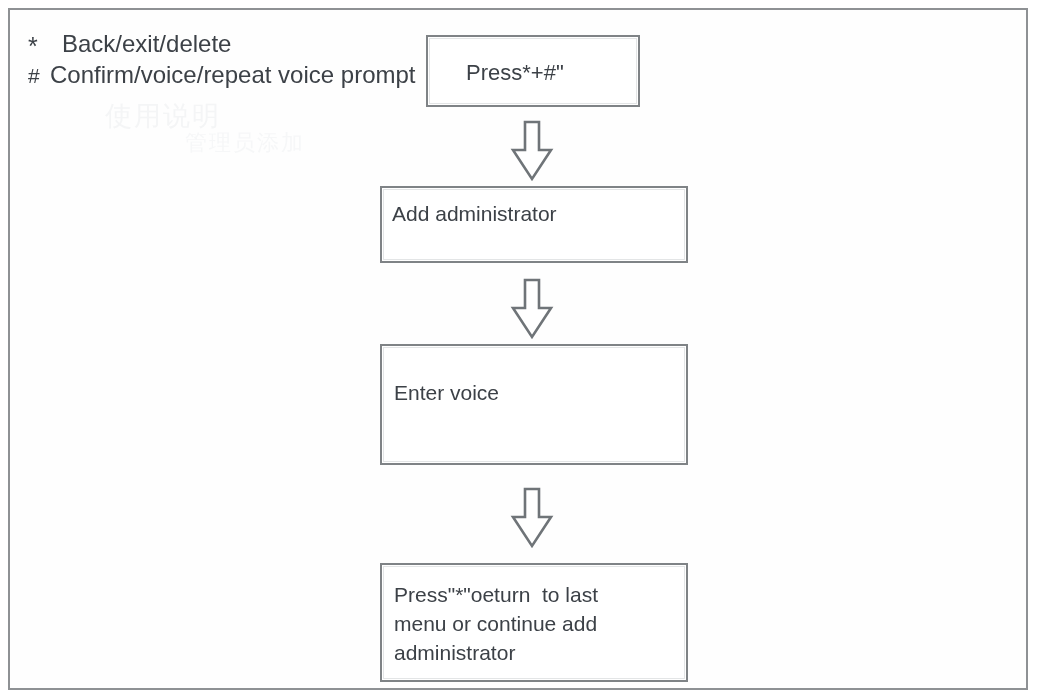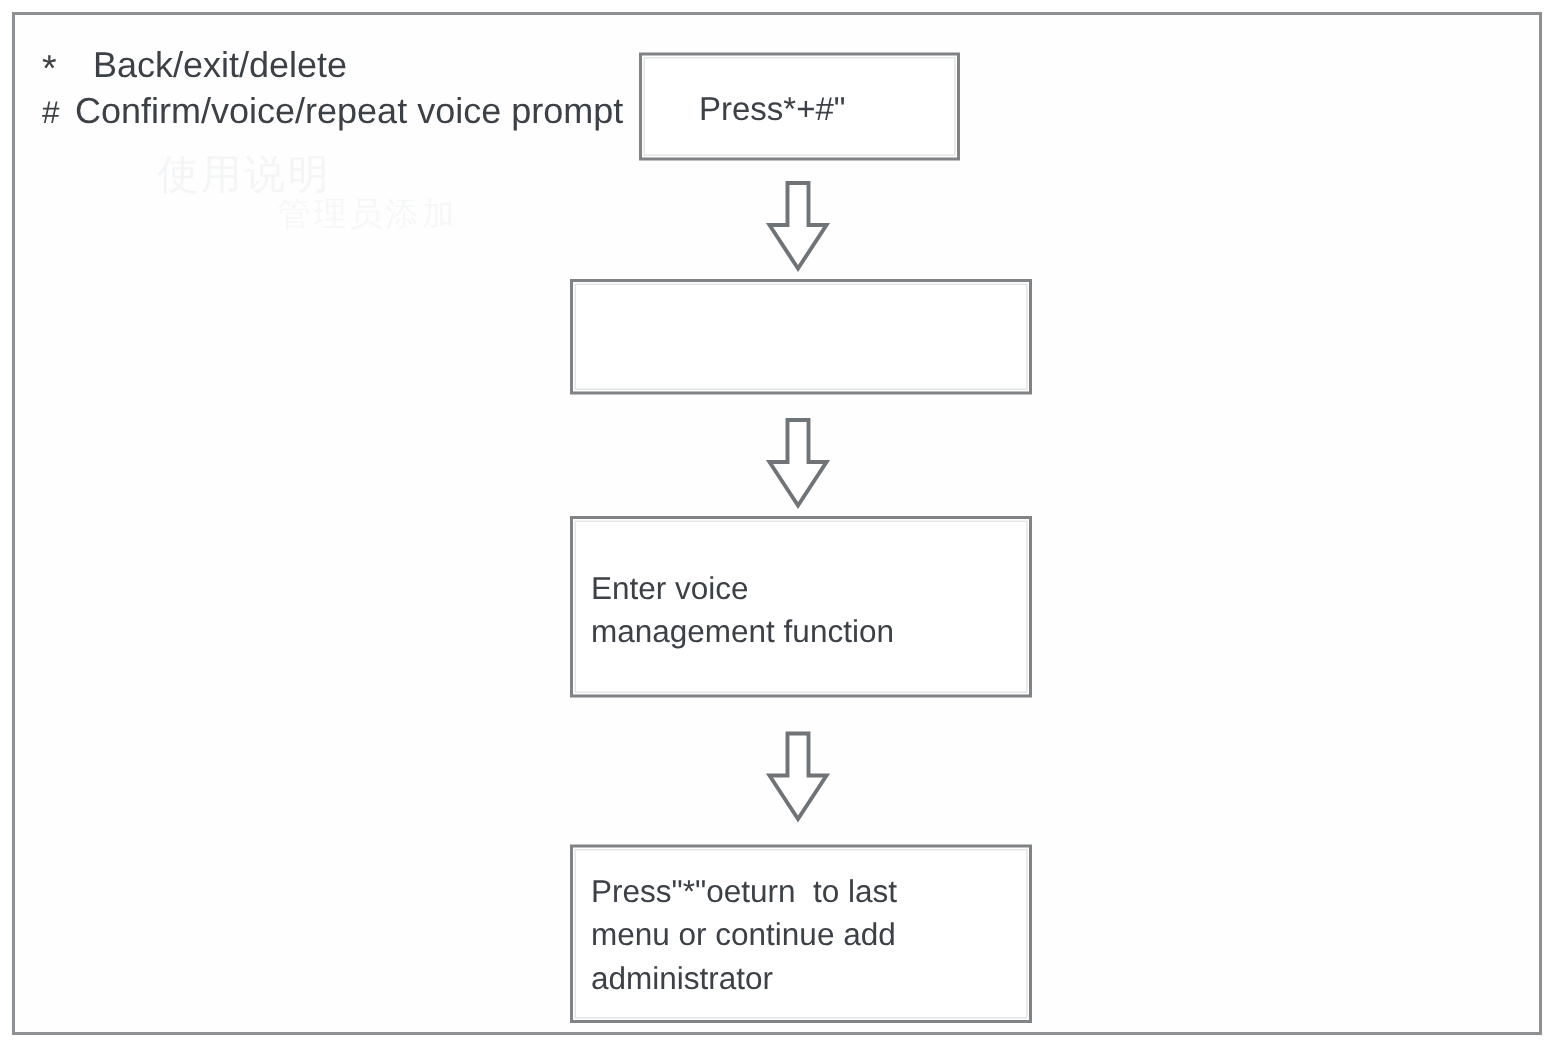--- a/index.html
+++ b/index.html
@@ -186,31 +186,31 @@
       <div class="node-text">Press*+#"</div>
     </div>
 
     <div class="arrow arrow-1">
       <svg viewBox="0 0 44 62" xmlns="http://www.w3.org/2000/svg">
         <polygon points="15,2 29,2 29,30 41,30 22,59 3,30 15,30" fill="#ffffff" stroke="#6f7478" stroke-width="2.6" stroke-linejoin="miter"></polygon>
       </svg>
     </div>
 
     <div class="node node-add">
-      <div class="node-text"><br></div>
+      <div class="node-text"><span>Add administrator</span><br></div>
     </div>
 
     <div class="arrow arrow-2">
       <svg viewBox="0 0 44 62" xmlns="http://www.w3.org/2000/svg">
         <polygon points="15,2 29,2 29,30 41,30 22,59 3,30 15,30" fill="#ffffff" stroke="#6f7478" stroke-width="2.6" stroke-linejoin="miter"></polygon>
       </svg>
     </div>
 
     <div class="node node-enter">
-      <div class="node-text"><span>Enter voice</span><br><span>management function</span></div>
+      <div class="node-text"><span>Enter voice</span><br></div>
     </div>
 
     <div class="arrow arrow-3">
       <svg viewBox="0 0 44 62" xmlns="http://www.w3.org/2000/svg">
         <polygon points="15,2 29,2 29,30 41,30 22,59 3,30 15,30" fill="#ffffff" stroke="#6f7478" stroke-width="2.6" stroke-linejoin="miter"></polygon>
       </svg>
     </div>
 
     <div class="node node-return">
       <div class="node-text"><span>Press"*"oeturn  to last</span><br><span>menu or continue add</span><br><span>administrator</span></div>

